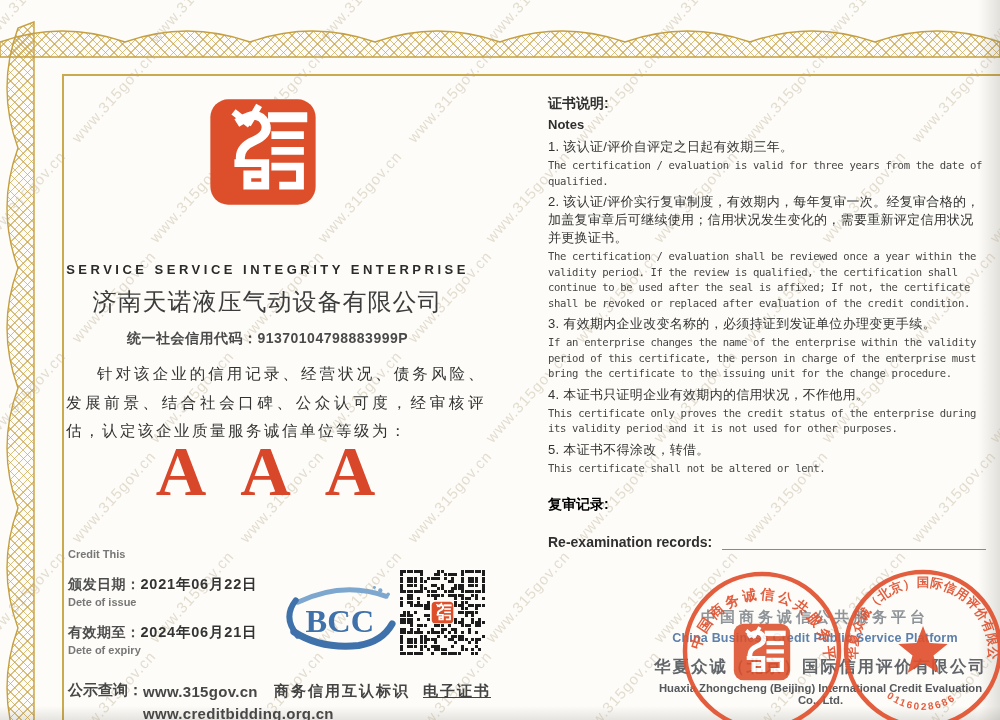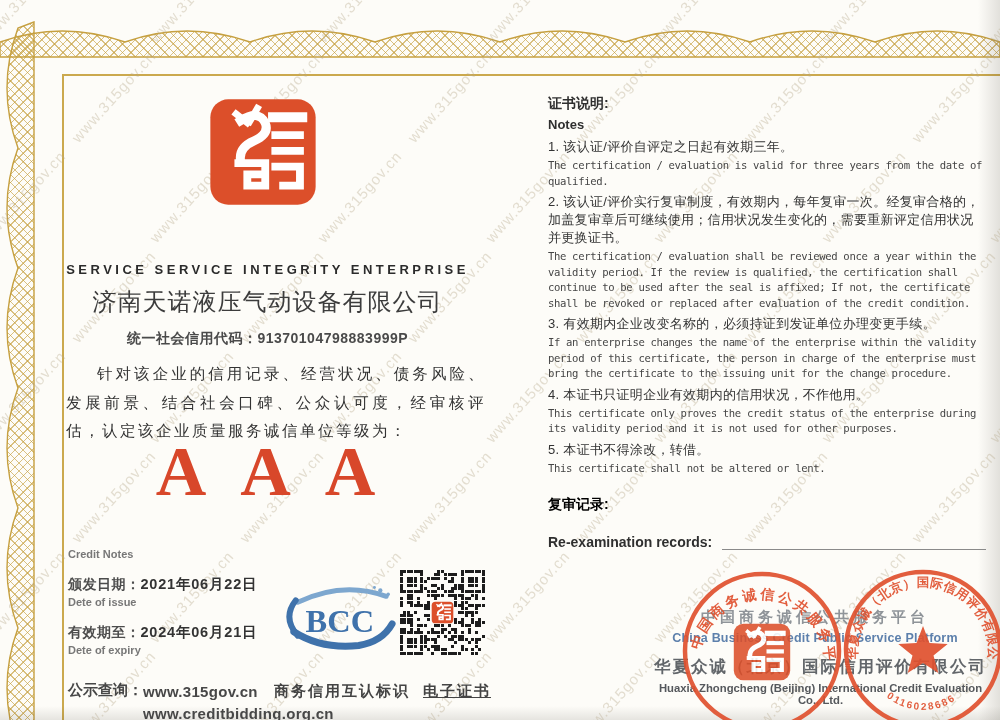--- a/index.html
+++ b/index.html
@@ -179,21 +179,21 @@
     <div class="uscc">
       <span>统一社会信用代码：</span><span>91370104798883999P</span>
     </div>
 
     <div class="assess">针对该企业的信用记录、经营状况、债务风险、发展前景、结合社会口碑、公众认可度，经审核评估，认定该企业质量服务诚信单位等级为：</div>
 
     <div class="rating">AAA</div>
 
     <div class="fields">
       <div class="field">
-        <div class="enline">Credit Notes</div>
+        <div class="enline">Credit This</div>
       </div>
       <div class="field">
         <div class="cnline"><span>颁发日期：</span><b>2021年06月22日</b></div>
         <div class="enline">Dete of issue</div>
       </div>
       <div class="field">
         <div class="cnline"><span>有效期至：</span><b>2024年06月21日</b></div>
         <div class="enline">Dete of expiry</div>
       </div>
     </div>

